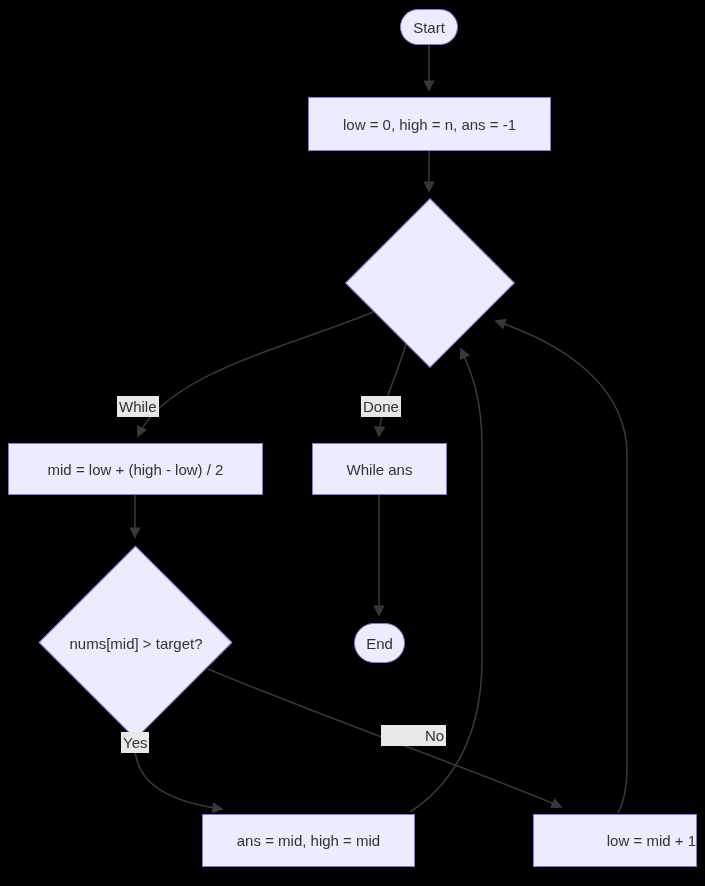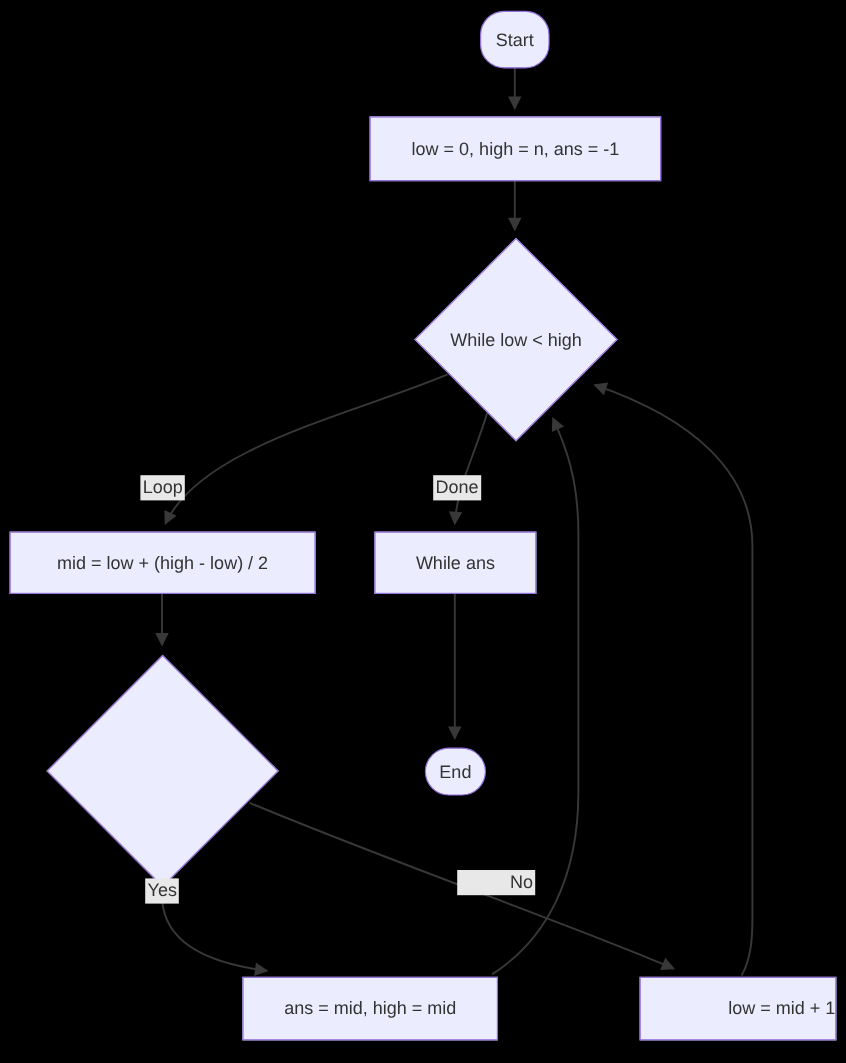--- a/index.html
+++ b/index.html
@@ -66,21 +66,21 @@
     position: absolute;
     background: var(--edge-label-bg, #E8E8E8);
     color: var(--text, #333333);
     font-size: 15px;
     line-height: 21px;
     padding: 0 2px;
     white-space: nowrap;
   }
 
   
-  #n-start   { left: 400px; top: 9px;   width: 58px;  height: 48px; }
+  #n-start   { left: 400px; top: 9px;   width: 58px;  height: 36px; }
   #n-init    { left: 308px; top: 97px;  width: 243px; height: 54px; }
   #d-while   { left: 370px; top: 223px; width: 120px; height: 120px; }
   #d-while-label { left: 350px; top: 269px; width: 160px; height: 28px; }
   #n-mid     { left: 8px;   top: 443px; width: 255px; height: 52px; align-items: center; }
   #n-return  { left: 312px; top: 443px; width: 135px; height: 52px; }
   #d-check   { left: 67px;  top: 574px; width: 137px; height: 137px; }
   #d-check-label { left: 36px; top: 629px; width: 200px; height: 28px; }
   #n-end     { left: 354px; top: 623px; width: 51px;  height: 40px; }
   #n-assign  { left: 202px; top: 814px; width: 213px; height: 53px; }
   #n-advance { left: 533px; top: 814px; width: 164px; height: 53px; justify-content: flex-end; }
@@ -116,42 +116,42 @@
 
   <div class="node stadium" id="n-start">
     <span>Start</span>
   </div>
 
   <div class="node" id="n-init">
     <span>low = 0, high = n, ans = -1</span>
   </div>
 
   <div class="diamond-shape" id="d-while"></div>
-  <div class="diamond-label" id="d-while-label">While low &lt; high</div>
 
   <div class="node" id="n-mid">
     <span>mid = low + (high - low) / 2</span>
   </div>
 
   <div class="node" id="n-return">
     <span>While ans</span>
   </div>
 
   <div class="diamond-shape" id="d-check"></div>
+  <div class="diamond-label" id="d-check-label">nums[mid] &gt; target?</div>
 
   <div class="node stadium" id="n-end">
     <span>End</span>
   </div>
 
   <div class="node" id="n-assign">
     <span>ans = mid, high = mid</span>
   </div>
 
   <div class="node" id="n-advance">
     <span>low = mid + 1</span>
   </div>
 
-  <div class="edge-label" id="el-loop">Loop</div>
+  <div class="edge-label" id="el-loop">While</div>
   <div class="edge-label" id="el-done">Done</div>
   <div class="edge-label" id="el-yes">Yes</div>
   <div class="edge-label" id="el-no">No</div>
 
 </div>
 
 </body></html>

